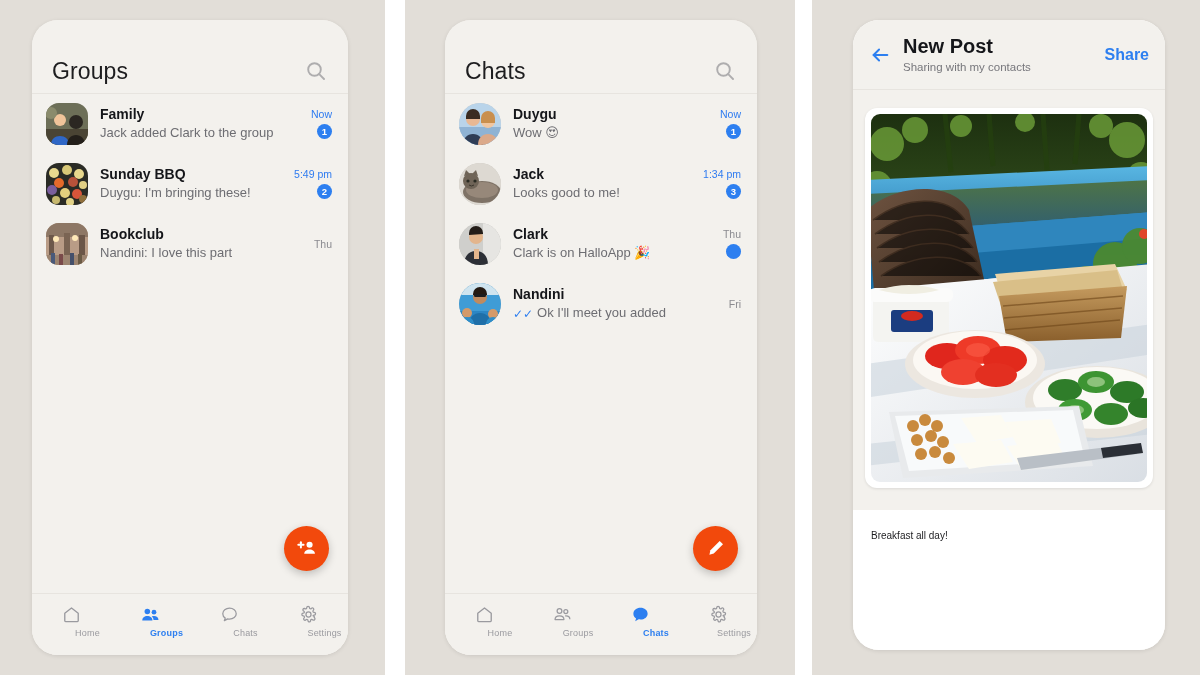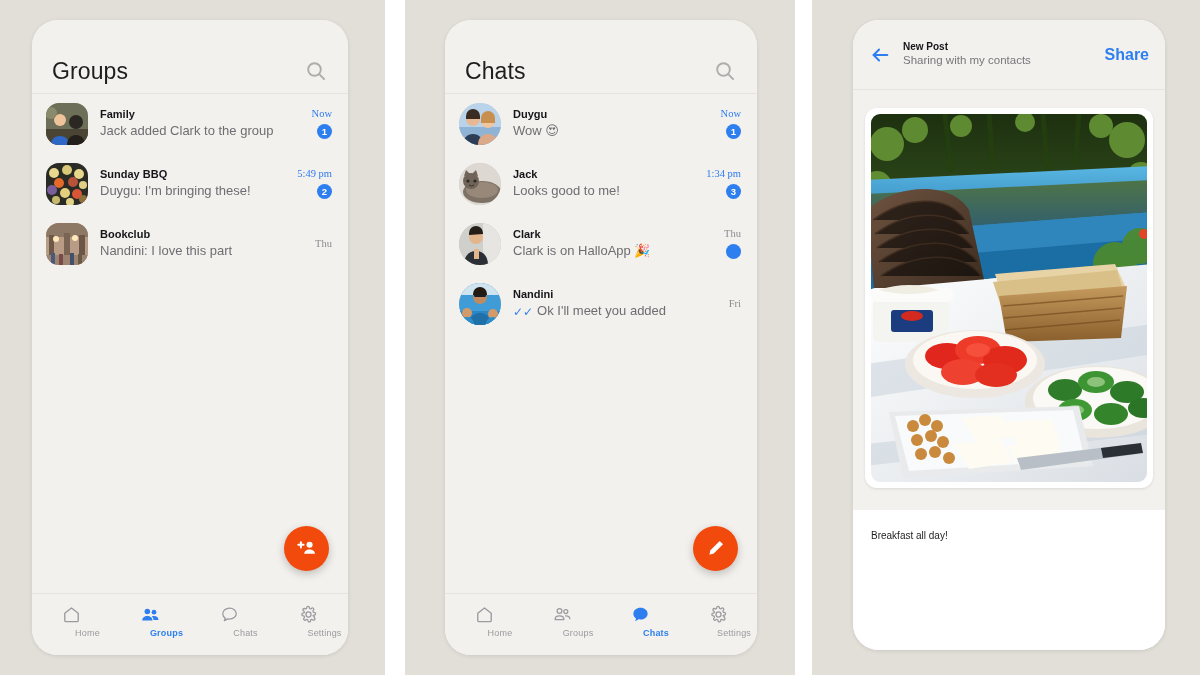--- a/index.html
+++ b/index.html
@@ -31,24 +31,24 @@
   .scr-title{font-size:23px;color:#1d1d1f;font-weight:400;letter-spacing:.1px;flex:1;line-height:1;}
   .search-ic{width:24px;height:24px;flex:0 0 auto;opacity:.55;}
 
   .rows{flex:1 1 auto;overflow:hidden;}
   .row{display:flex;align-items:center;padding:9px 16px 9px 14px;gap:12px;}
   .av{width:42px;height:42px;flex:0 0 auto;overflow:hidden;position:relative;background:#c8c4bd;}
   .av.sq{border-radius:13px;}
   .av.ci{border-radius:50%;}
   .av canvas,.av .gfx{position:absolute;inset:0;}
   .row-mid{flex:1 1 auto;min-width:0;}
-  .row-name{font-size:11px;font-weight:bold;color:#15161a;line-height:1.38;white-space:nowrap;overflow:hidden;text-overflow:ellipsis;}
+  .row-name{font-size:14px;font-weight:bold;color:#15161a;line-height:1.38;white-space:nowrap;overflow:hidden;text-overflow:ellipsis;}
   .row-prev{font-size:13px;color:#6d6d72;line-height:1.42;white-space:nowrap;overflow:hidden;text-overflow:ellipsis;display:flex;align-items:center;gap:4px;}
   .row-right{flex:0 0 auto;display:flex;flex-direction:column;align-items:flex-end;gap:5px;min-width:46px;}
-  .row-time{font-size:10.5px;line-height:1;color:#8b8b90;font-family:Liberation Serif, serif;}
+  .row-time{font-size:10.5px;line-height:1;color:#8b8b90;}
   .row-time.unread{color:#2e7bf0;}
   .badge{min-width:15px;height:15px;border-radius:50%;background:#2d7ff0;color:#fff;
          font-size:9.5px;line-height:15px;text-align:center;font-weight:bold;padding:0 2px;box-sizing:border-box;}
   .badge.dot{width:15px;padding:0;font-size:0;}
 
   .tick{color:#2d7ff0;font-size:12px;line-height:1;}
 
   
   .fab{position:absolute;right:19px;bottom:84px;width:45px;height:45px;border-radius:50%;
        background:#f2490c;display:flex;align-items:center;justify-content:center;
@@ -61,21 +61,21 @@
   .tab-lbl{font-size:9px;color:#9a9a9f;letter-spacing:.2px;padding-left:32px;}
   .tab.active .tab-lbl{color:#2d7ff0;font-weight:bold;}
   .tab svg{display:block;}
 
   
   .np{position:absolute;inset:0;display:flex;flex-direction:column;background:#f3f1ed;}
   .np-head{flex:0 0 auto;height:70px;display:flex;align-items:center;padding:0 16px;
            border-bottom:1px solid #e7e4df;box-sizing:border-box;gap:12px;}
   .np-back{width:22px;height:22px;flex:0 0 auto;}
   .np-titles{flex:1 1 auto;}
-  .np-title{font-size:10px;font-weight:bold;color:#15161a;line-height:1.35;}
+  .np-title{font-size:20px;font-weight:bold;color:#15161a;line-height:1.35;}
   .np-sub{font-size:11.5px;color:#77777c;line-height:1.35;}
   .np-share{font-size:16px;color:#2d7ff0;font-weight:bold;flex:0 0 auto;margin-left:31px;}
 
   .np-photowrap{flex:0 0 auto;padding:18px 12px 0 12px;}
   .np-card{background:#fff;border-radius:12px;padding:6px;box-shadow:0 1px 3px rgba(0,0,0,.10);}
   .np-photo{width:100%;height:368px;border-radius:9px;overflow:hidden;position:relative;display:block;}
   .np-spacer{flex:0 0 auto;height:22px;}
   .np-caption{flex:1 1 auto;background:#fff;padding:20px 18px;}
   .np-caption-txt{font-size:10px;color:#1d1d20;}
 </style>

